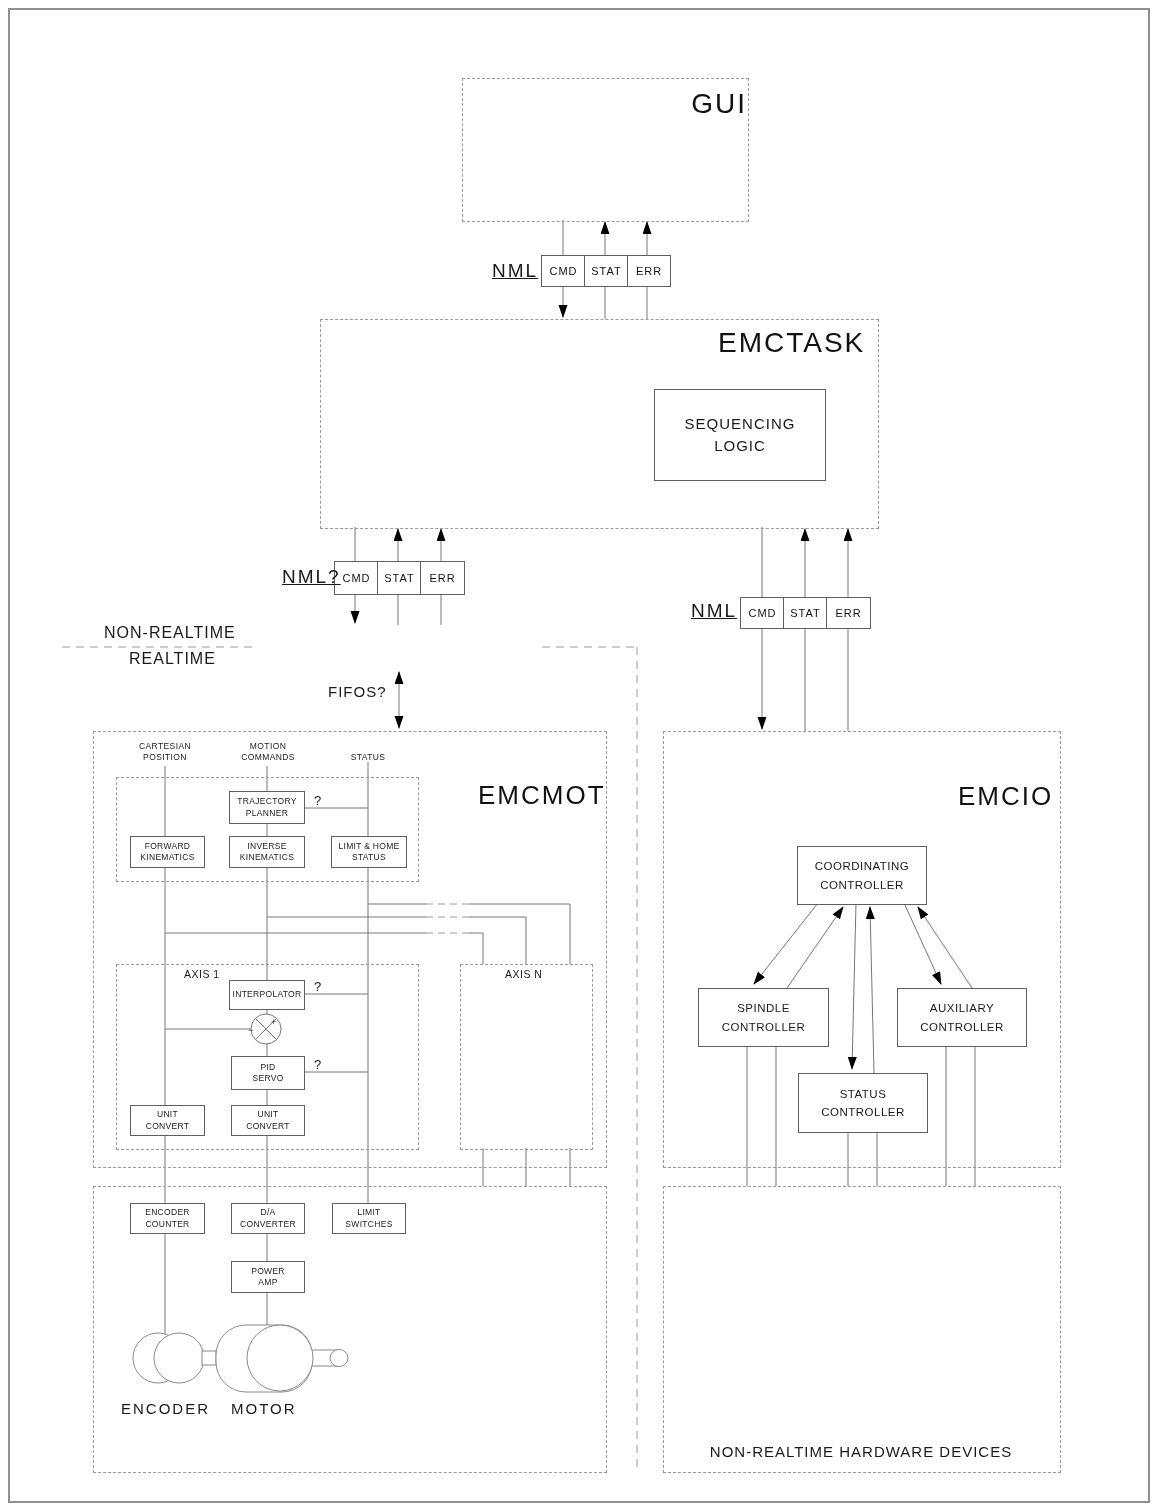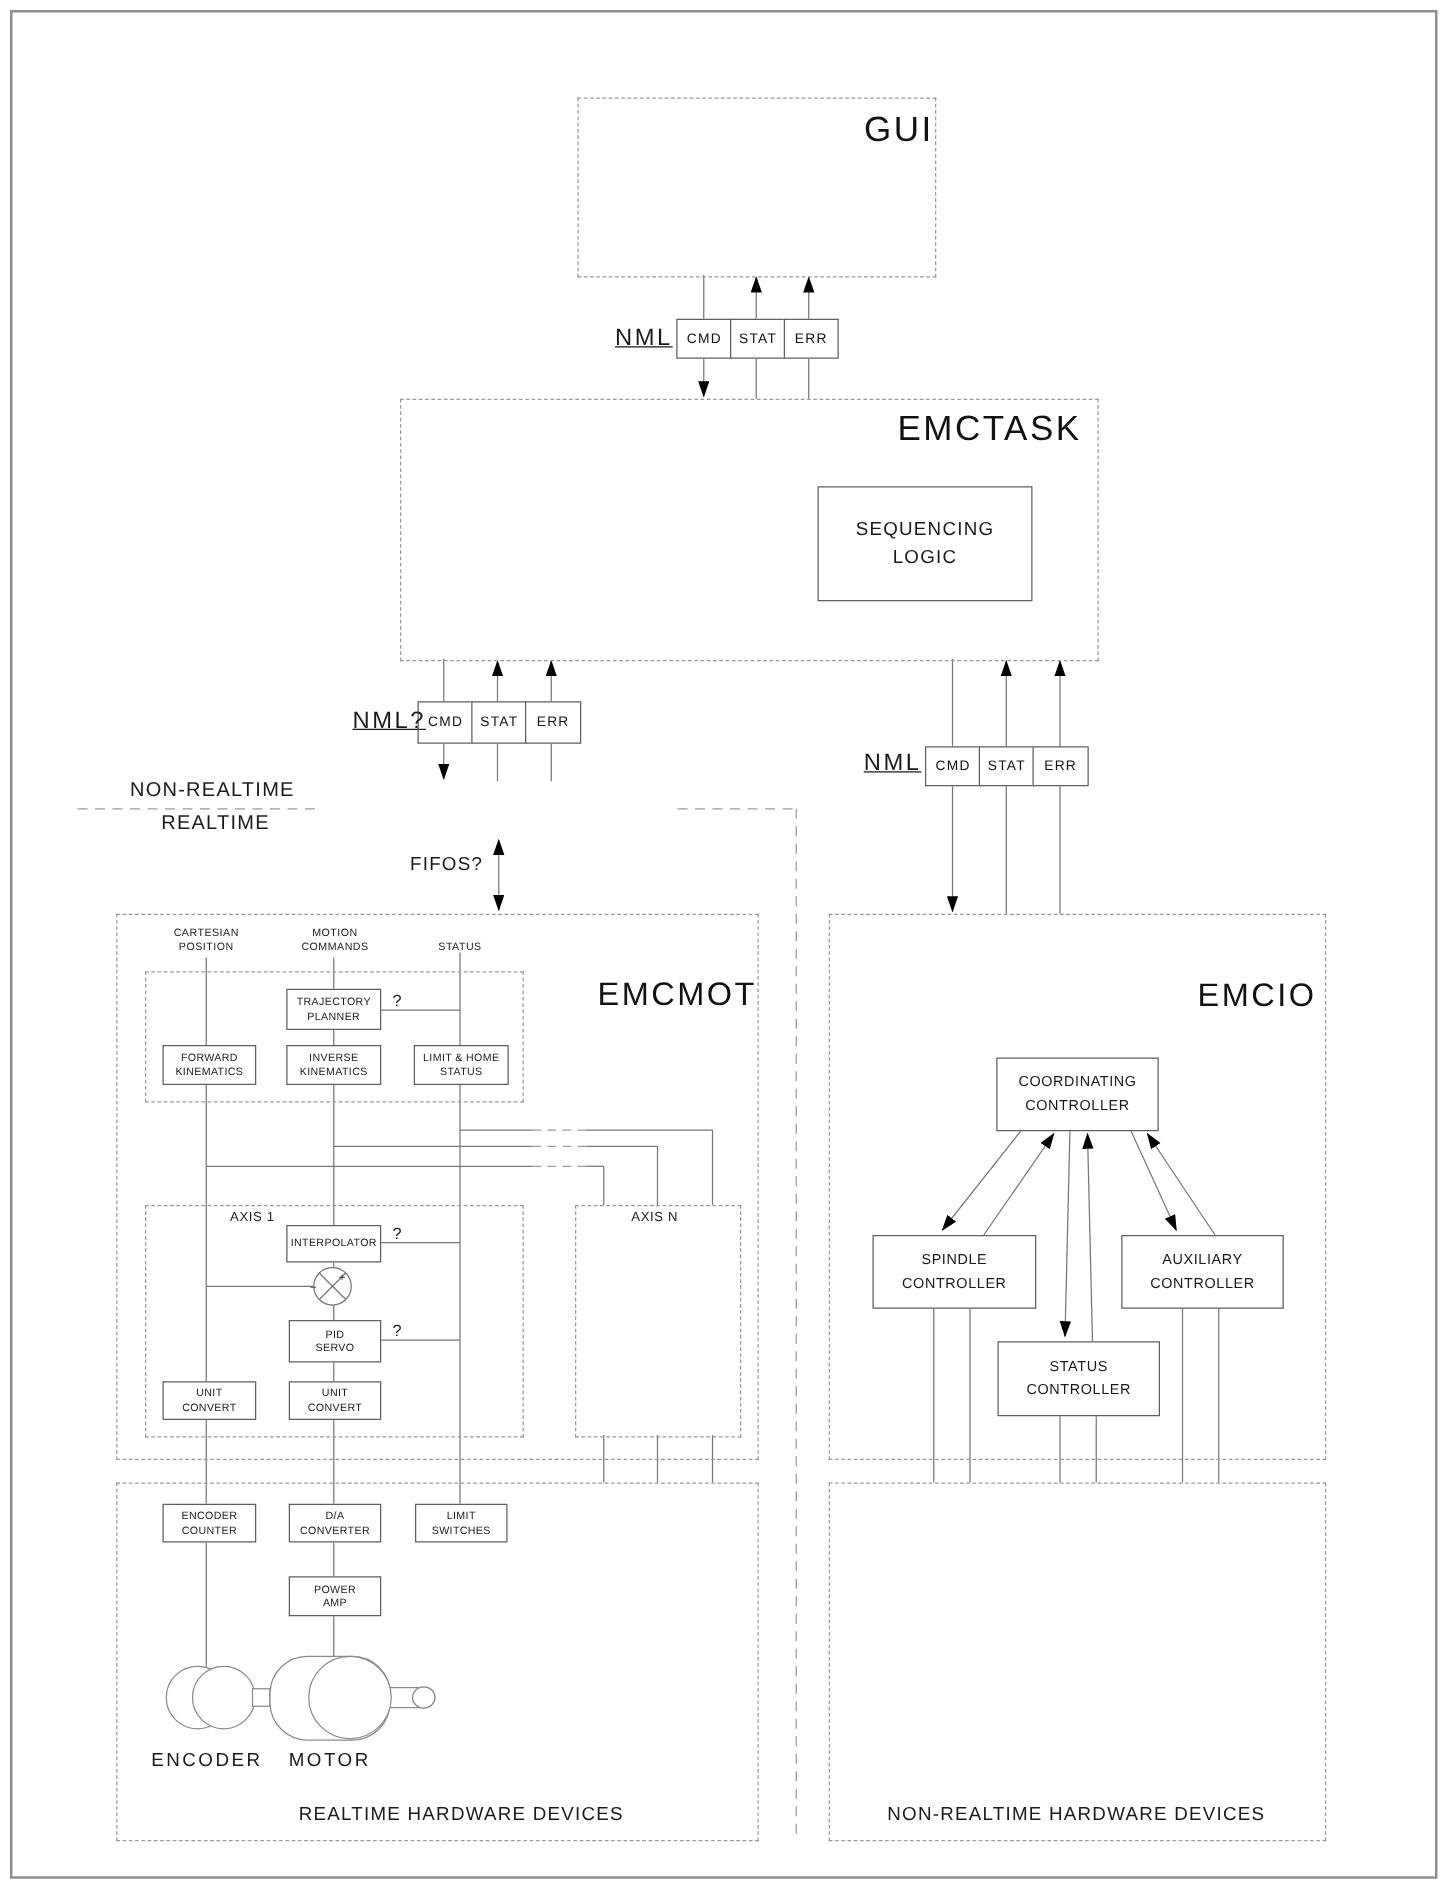--- a/index.html
+++ b/index.html
@@ -154,21 +154,20 @@
   <div class="abs title2" style="left:958px;top:741px;">EMCIO</div>
 
   <div class="abs dbox" style="left:116px;top:777px;width:301px;height:103px;"></div>
   <div class="abs dbox" style="left:116px;top:964px;width:301px;height:184px;"></div>
   <div class="abs dbox" style="left:460px;top:964px;width:131px;height:184px;"></div>
   <div class="abs lbl" style="left:184px;top:968px;font-size:10.5px;letter-spacing:0.5px;">AXIS 1</div>
   <div class="abs lbl" style="left:505px;top:968px;font-size:10.5px;letter-spacing:0.5px;">AXIS N</div>
 
   <div class="abs dbox" style="left:93px;top:1186px;width:512px;height:285px;"></div>
   <div class="abs dbox" style="left:663px;top:1186px;width:396px;height:285px;"></div>
-  <div class="abs devlabel" style="left:113px;top:1443px;width:512px;">REALTIME HARDWARE DEVICES</div>
   <div class="abs devlabel" style="left:663px;top:1443px;width:396px;">NON-REALTIME HARDWARE DEVICES</div>
 
   <div class="abs nml" style="left:492px;top:260px;">NML</div>
   <div class="abs sbox cell" style="left:541px;top:255px;width:43px;height:30px;">CMD</div>
   <div class="abs sbox cell" style="left:584px;top:255px;width:43px;height:30px;">STAT</div>
   <div class="abs sbox cell" style="left:627px;top:255px;width:42px;height:30px;">ERR</div>
 
   <div class="abs nml" style="left:282px;top:566px;">NML?</div>
   <div class="abs sbox cell" style="left:334px;top:561px;width:43px;height:32px;">CMD</div>
   <div class="abs sbox cell" style="left:377px;top:561px;width:43px;height:32px;">STAT</div>

